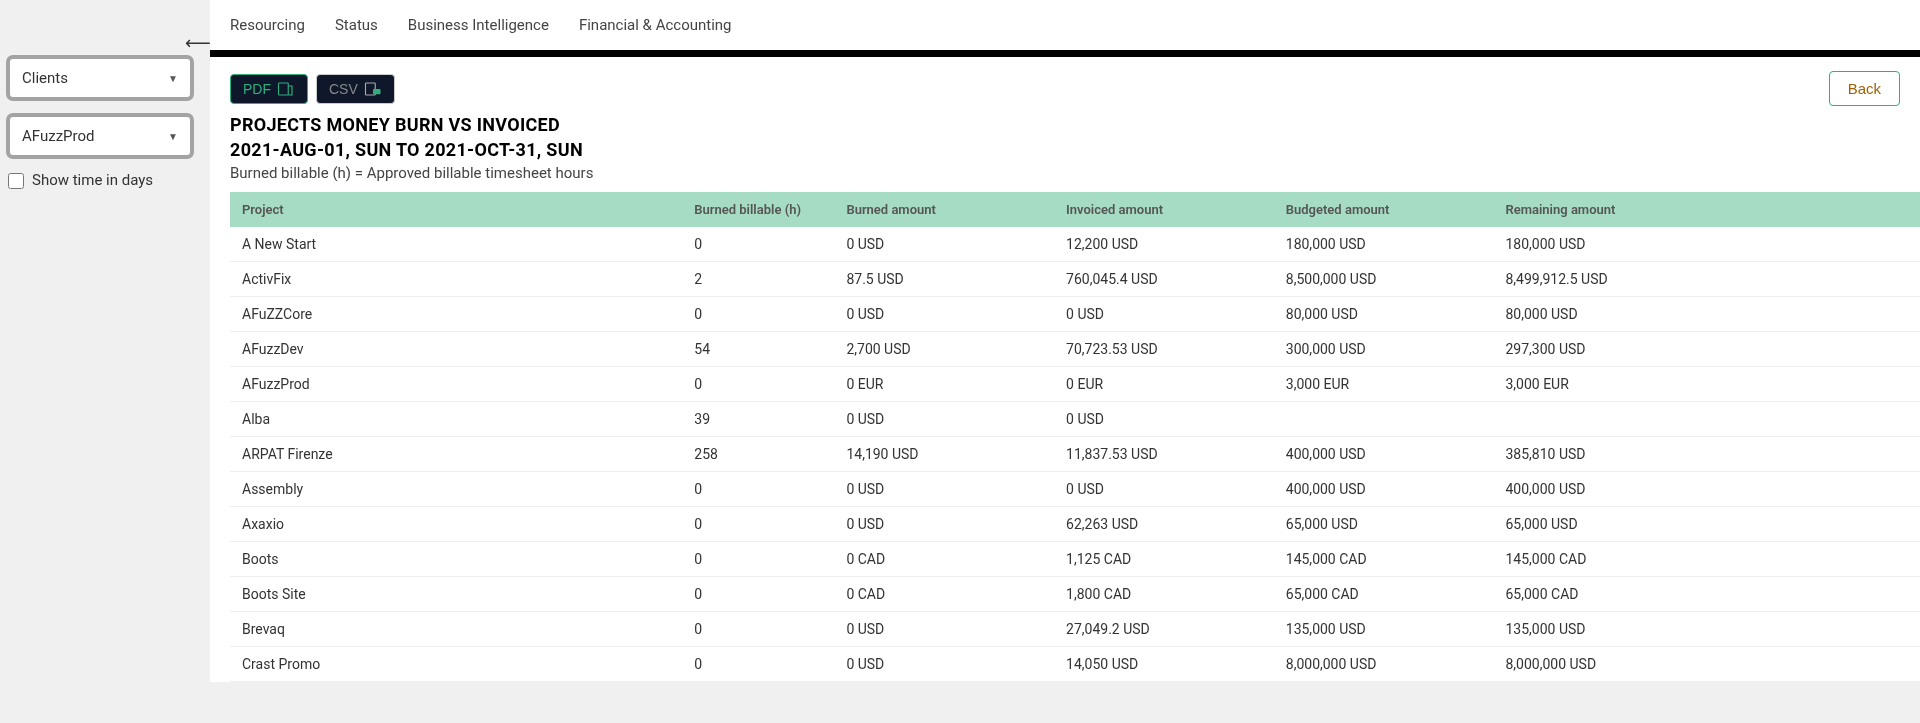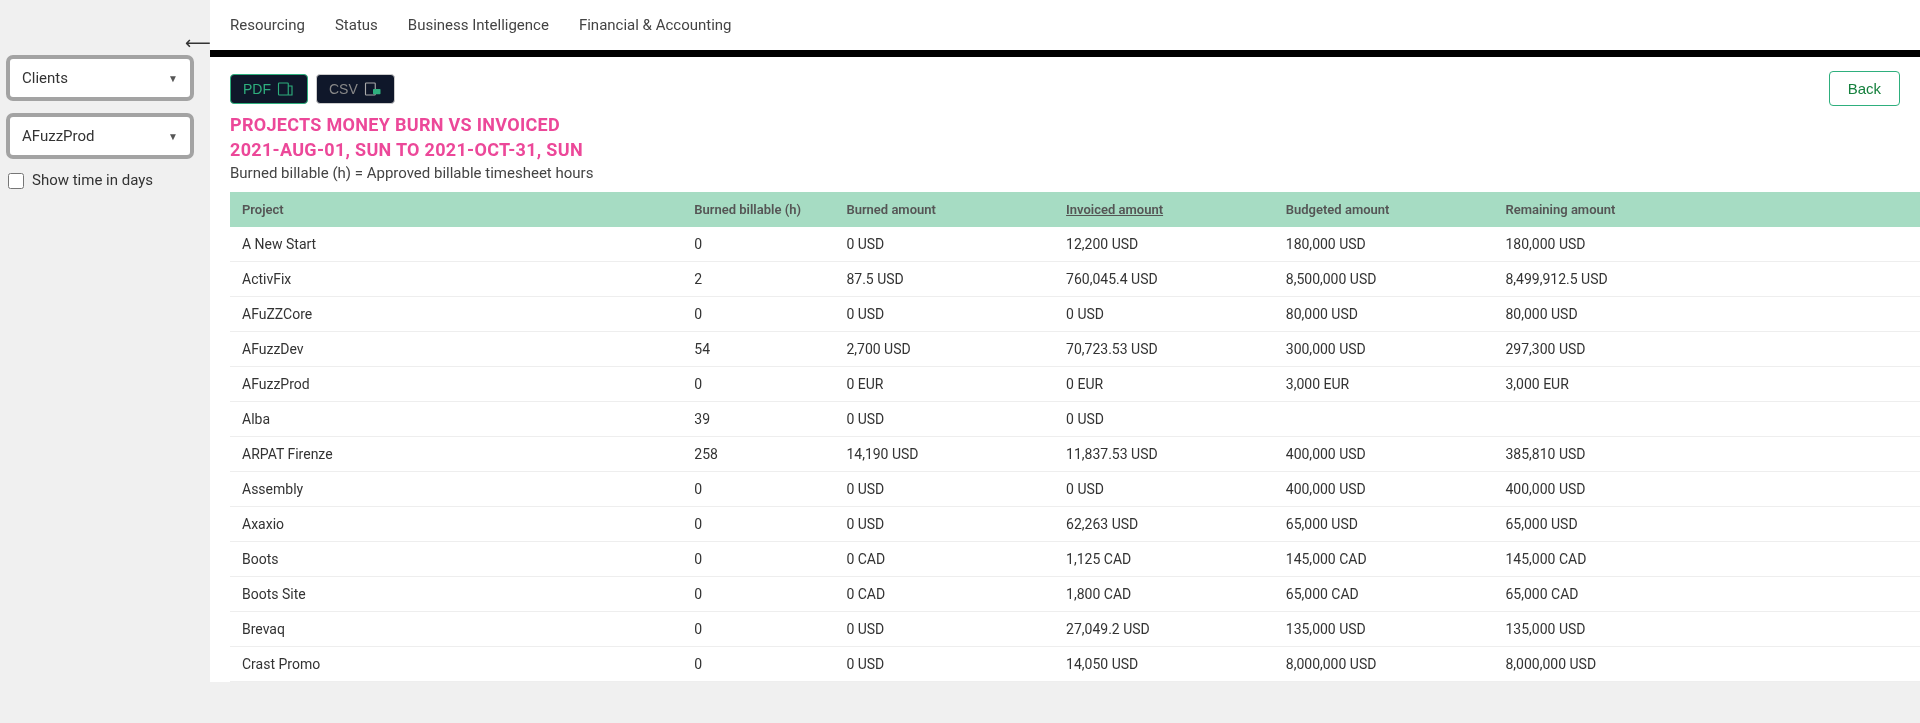--- a/index.html
+++ b/index.html
@@ -13,32 +13,32 @@
 .checkbox-row label { font-size: 15px; color: #333; }
 .main { flex: 1; background: #fff; margin-left: 10px; position: relative; }
 .tabs { display: flex; gap: 30px; padding: 10px 20px; font-size: 15px; color: #444; border-bottom: 7px solid #000000; }
 .tabs .tab { cursor: pointer; padding: 6px 0; }
 .back-arrow { position: absolute; left: -25px; top: 32px; font-size: 18px; color: #333; cursor: pointer; }
 .toolbar { display: flex; justify-content: space-between; align-items: center; padding: 14px 20px 8px 20px; }
 .export-btns { display: flex; gap: 8px; }
 .export-btn { border: 1px solid #2eaf7d; color: #2eaf7d; background: #0f172a; border-radius: 4px; padding: 6px 12px; display: flex; align-items: center; gap: 6px; cursor: pointer; font-size: 14px; font-weight: 500; }
 .export-btn svg { width: 18px; height: 16px; }
 .csv-btn { border-color: #ccc; color: #888; }
-.back-btn { border: 1px solid #2eaf7d; color: #15803d; background: #fff; border-radius: 4px; padding: 8px 18px; cursor: pointer; font-size: 15px; }
+.back-btn { border: 1px solid #2eaf7d; color: #a16207; background: #fff; border-radius: 4px; padding: 8px 18px; cursor: pointer; font-size: 15px; }
 .report-header { padding: 0 20px 10px 20px; }
-.report-header h2 { font-size: 18px; font-weight: 700; color: #ec4899; margin-bottom: 4px; letter-spacing: 0.3px; }
+.report-header h2 { font-size: 18px; font-weight: 700; color: #000000; margin-bottom: 4px; letter-spacing: 0.3px; }
 .report-header .subtitle { font-size: 15px; color: #444; }
 table { width: calc(100% - 20px); margin-left: 20px; border-collapse: collapse; }
 thead th { background: #a6dcc3; color: #555; text-align: left; padding: 10px 8px; font-weight: 600; font-size: 13px; }
 tbody td { padding: 9px 8px; border-bottom: 1px solid #eee; font-size: 14px; color: #333; }
 thead th:first-child, tbody td:first-child { padding-left: 12px; }
 .col-project { width: 27%; }
 .col-burned-h { width: 9%; }
 .col-burned-a { width: 13%; }
-.col-invoiced { width: 13%; text-decoration: underline; }
+.col-invoiced { width: 13%; }
 .col-budgeted { width: 13%; }
 .col-remaining { width: 25%; }
 </style>
 </head>
 <body>
 
 <div class="container">
   <div class="sidebar">
     <div class="dropdown">
       <span>Clients</span>

